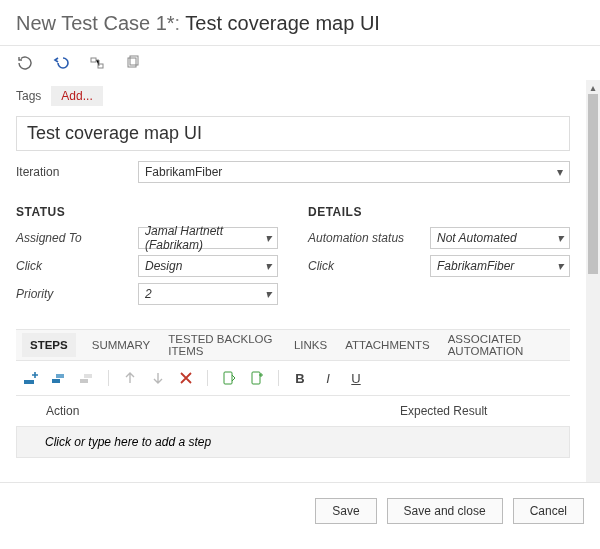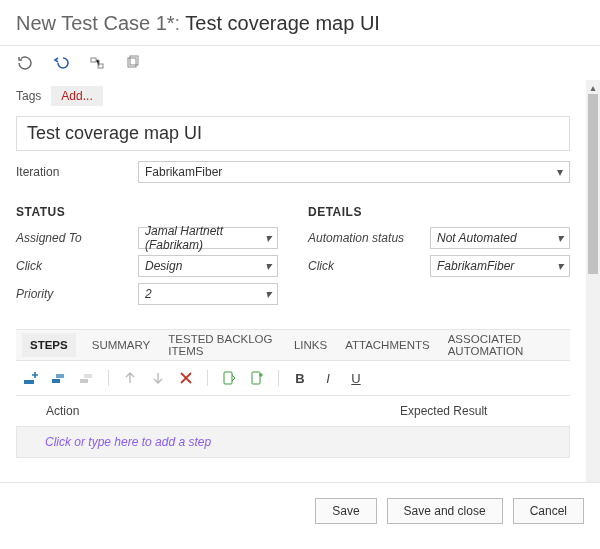--- a/index.html
+++ b/index.html
@@ -113,21 +113,21 @@
     display:flex; padding:8px 10px 8px 30px; color:#444; font-size:12px;gap:47px;
   }
   .steps-header .col-action { flex:1; }
   .steps-header .col-result { width:160px; text-align:left; }
 
   .steps-placeholder {
     margin:0 0 0 0;
     border:1px solid #e5e5e5;
     background:#f3f3f3;
     padding:8px 12px 8px 28px;
-    color:#8b5cf6; font-style:italic;
+    color:#000000; font-style:italic;
     cursor:text;
   }
 
   .footer {
     position:absolute; left:0; right:0; bottom:11px; height:56px;
     border-top:1px solid #e5e5e5;
     display:flex; align-items:center; justify-content:flex-end;
     gap:10px; padding:0 16px 0 0;
     background:#fff;
   }

